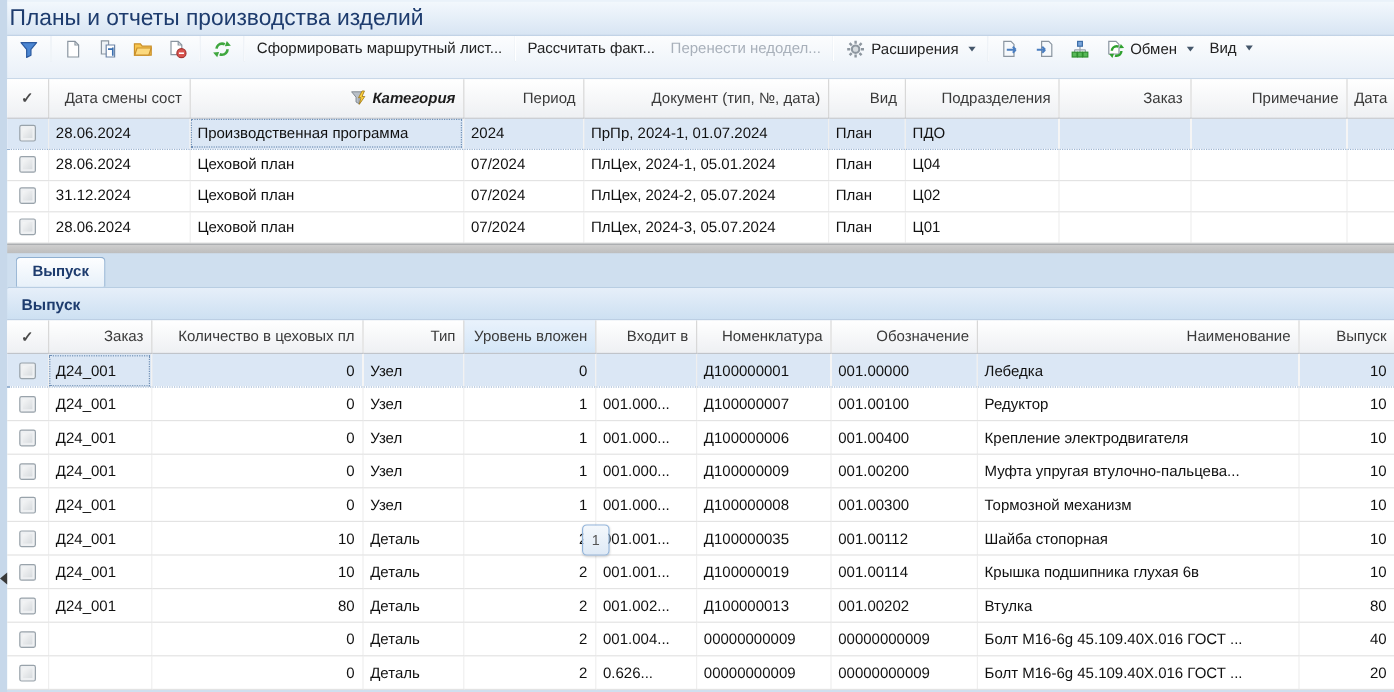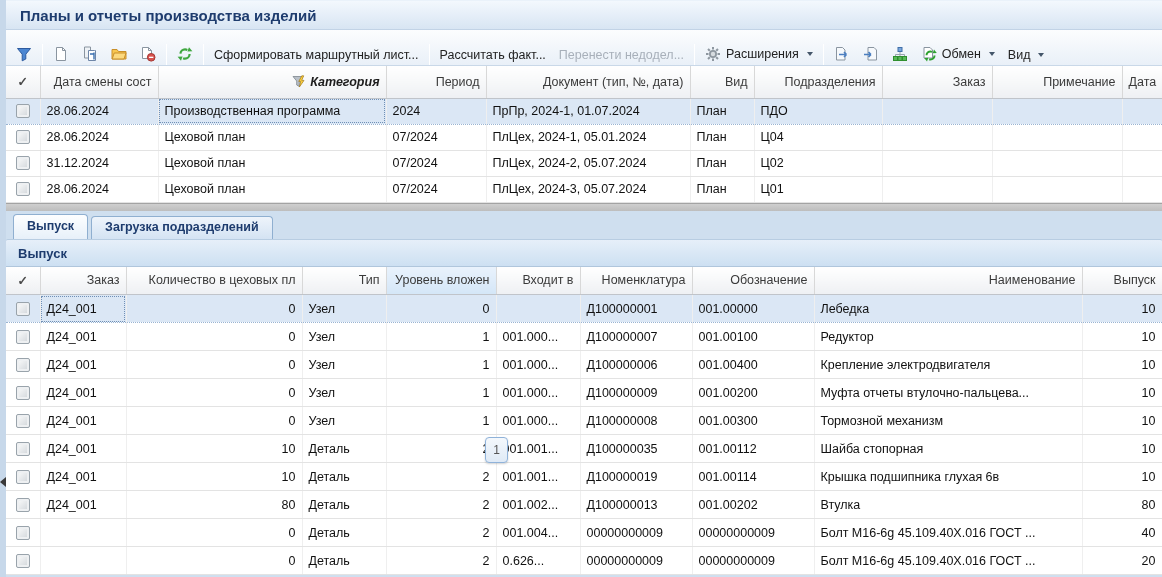--- a/index.html
+++ b/index.html
@@ -11,27 +11,27 @@
     font-size:12.5px;
     color:#141414;
   }
   .window { position:absolute; left:6px; top:0; width:1156px; height:577px; background:#cfdfef; }
 
   
   .titlebar {
     height:30px; line-height:29px;
     background:linear-gradient(#f3f8fd,#d8e5f3);
     border-top:1px solid #eaf2fa; border-bottom:1px solid #c2d3e6;
-    color:#1e3c6e; font-weight:bold; font-size:15px; padding-left:14px;
+    color:#1e3c6e; font-weight:normal; font-size:19px; padding-left:2px;
     white-space:nowrap;
   }
 
   
   .toolbar {
-    height:36px; display:flex; align-items:flex-end; padding:0 4px; gap:1px;
+    height:36px; display:flex; align-items:flex-start; padding:0 4px; gap:1px;
     background:linear-gradient(#fcfdfe,#e9f0f8); border-bottom:1px solid #c9d8e8;
     white-space:nowrap;
   }
   .tbtn { display:flex; align-items:center; gap:5px; padding:3px 6px; border:none; background:transparent;
           font-family:inherit; font-size:12.5px; color:#222; border-radius:3px; cursor:default; }
   .tbtn.disabled { color:#a8b0ba; }
   .sep { width:1px; height:21px; background:#c6d4e4; border-right:1px solid #ffffff; margin:0 3px; flex:none; }
   .icon16 { width:16px; height:16px; display:inline-block; flex:none; }
   .caret { width:0; height:0; border-left:3.5px solid transparent; border-right:3.5px solid transparent;
            border-top:4px solid #44566a; margin-left:3px; display:inline-block; }
@@ -299,21 +299,20 @@
           <td></td>
           <td></td>
         </tr>
       </tbody>
   </table>
 
   <div class="hstrip"></div>
 
   <div class="tabs">
     <div class="tab active">Выпуск</div>
-    <div class="tab">Загрузка подразделений</div>
   </div>
 
   <div class="panel-header">
     <span>Выпуск</span>
   </div>
 
   <table class="grid bottom">
     <colgroup>
       <col style="width:34px">
         <col style="width:86px">
@@ -379,21 +378,21 @@
         </tr>
         <tr>
           <td class="al-center check-cell"><span class="cb"></span></td>
           <td>Д24_001</td>
           <td class="al-right">0</td>
           <td>Узел</td>
           <td class="al-right">1</td>
           <td>001.000...</td>
           <td>Д100000009</td>
           <td>001.00200</td>
-          <td>Муфта отчеты втулочно-пальцева...</td>
+          <td>Муфта упругая втулочно-пальцева...</td>
           <td class="al-right">10</td>
         </tr>
         <tr>
           <td class="al-center check-cell"><span class="cb"></span></td>
           <td>Д24_001</td>
           <td class="al-right">0</td>
           <td>Узел</td>
           <td class="al-right">1</td>
           <td>001.000...</td>
           <td>Д100000008</td>

